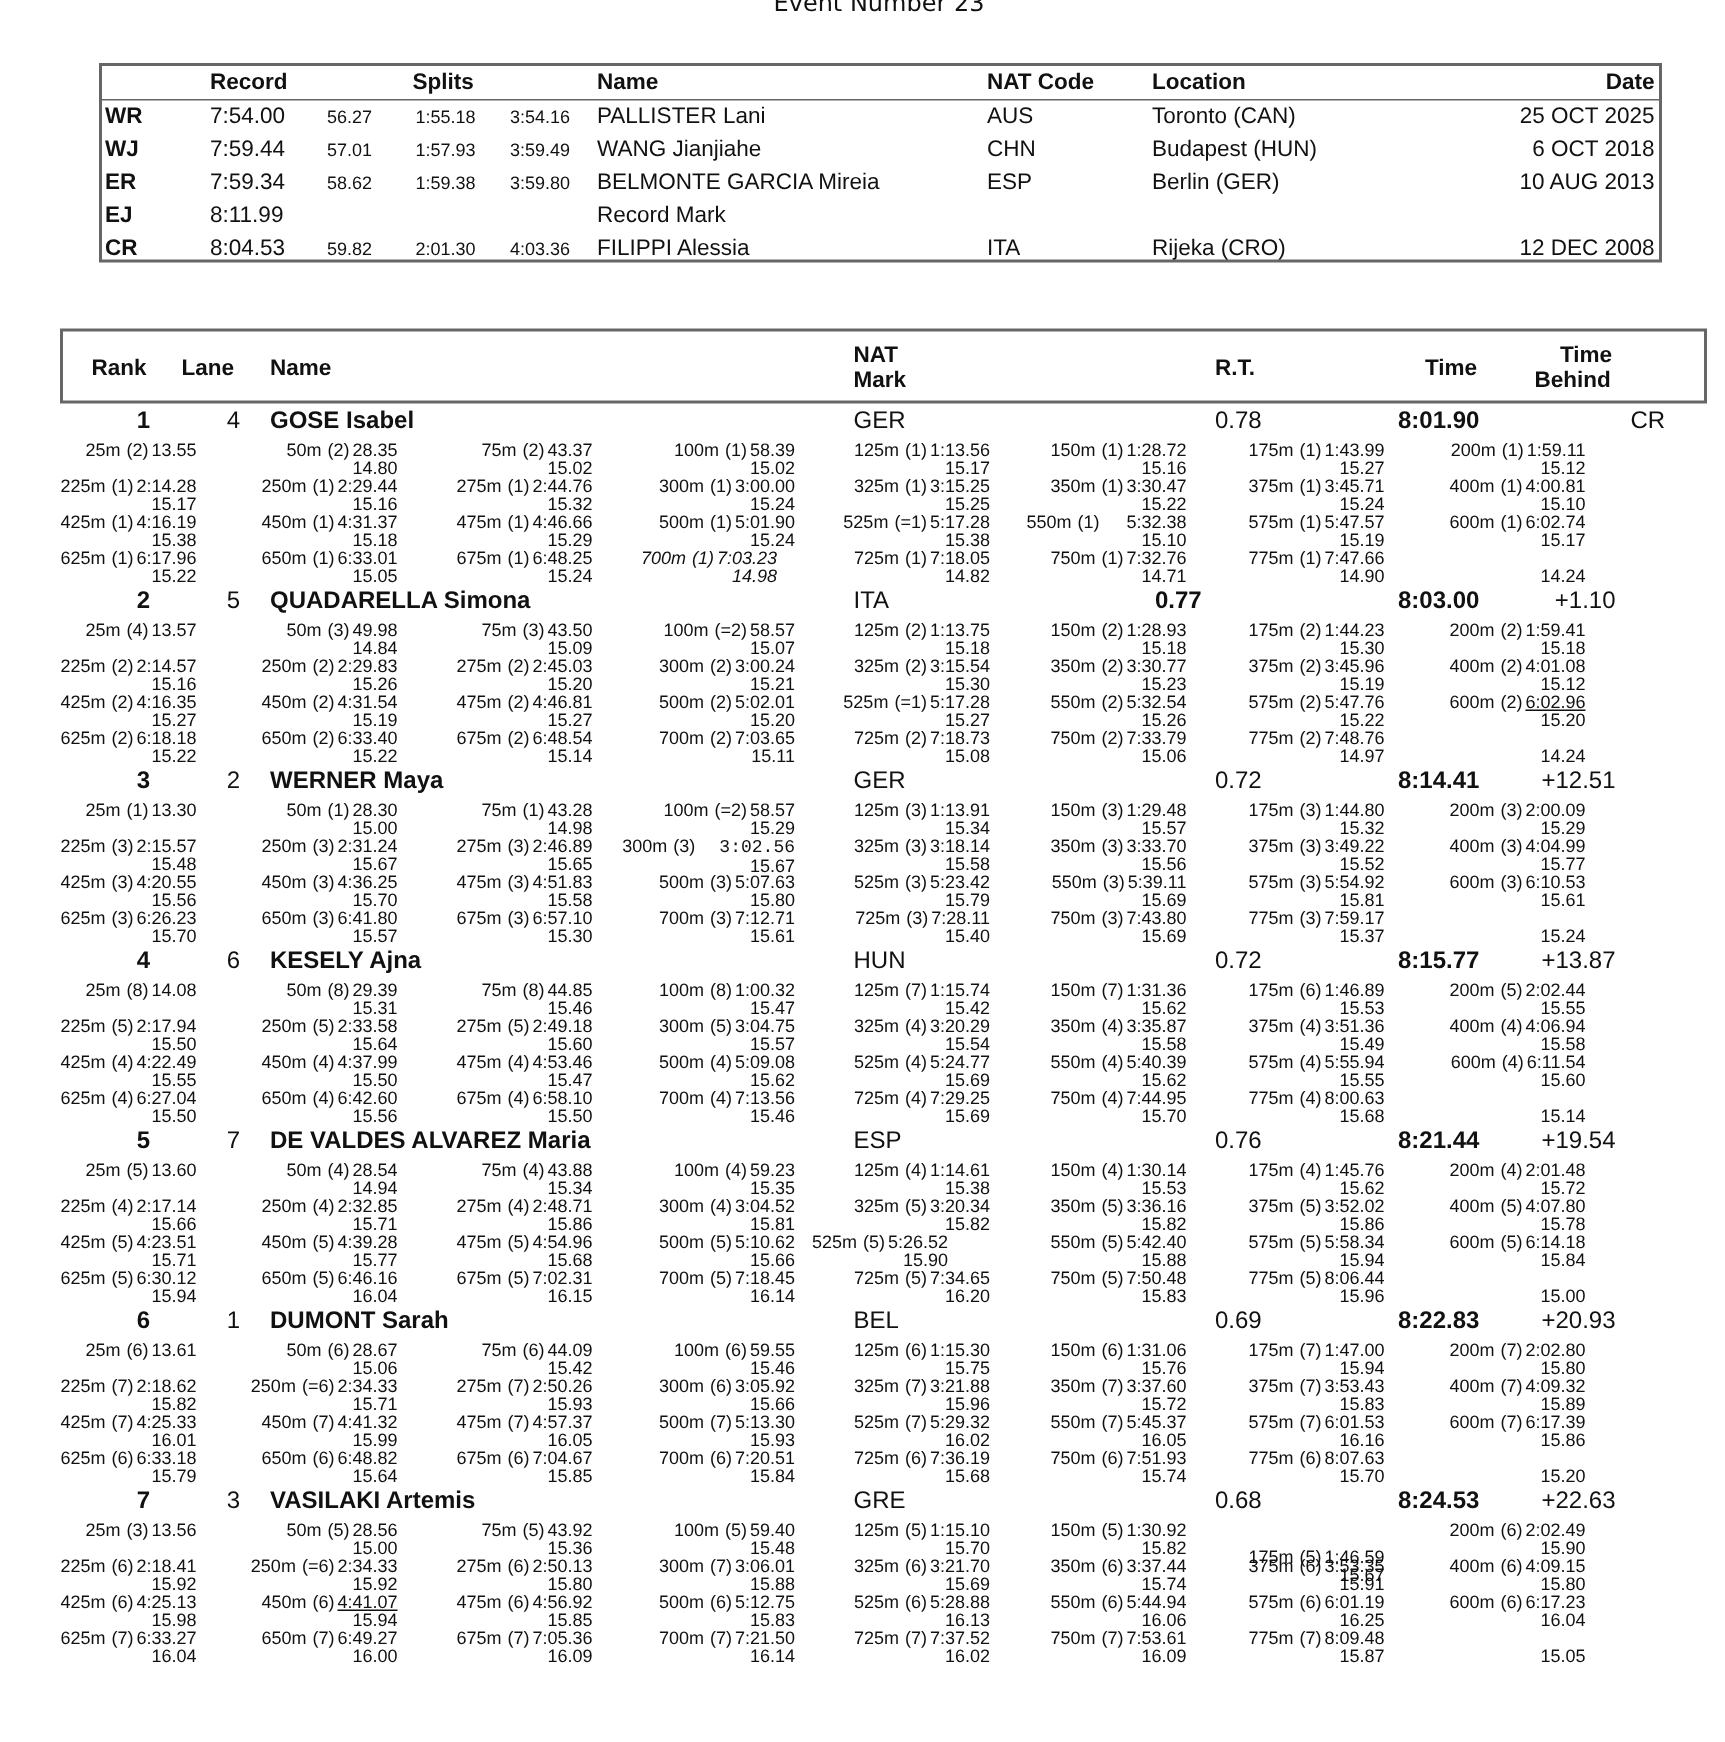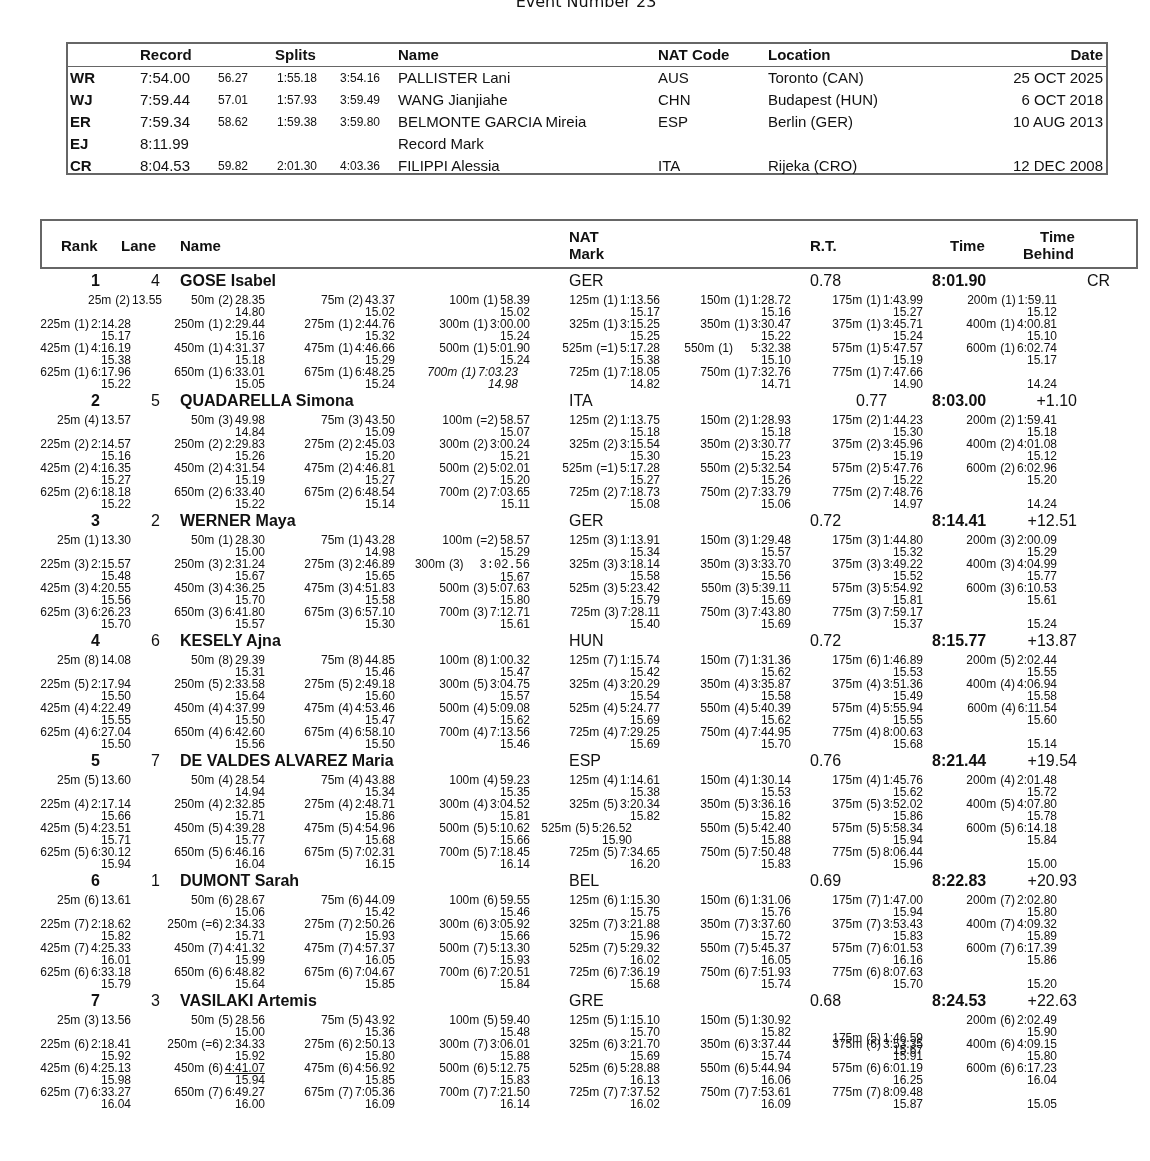--- a/index.html
+++ b/index.html
@@ -118,21 +118,21 @@
 <div id="athletes">
     <div class="athlete" style="top: 271px;">
       <span class="main" style="left:60px; width:40px; text-align:right; font-weight:bold;">1</span>
       <span class="main" style="left:130px; width:30px; text-align:right;">4</span>
       <span class="main" style="left:180px; font-weight:bold;">GOSE Isabel</span>
       <span class="main" style="left:569px;">GER</span>
       <span class="main" style="left:810px;">0.78</span>
       <span class="main" style="left:932px; font-weight:bold;">8:01.90</span>
       <span class="main" style="left:1000px; width:77px; text-align:right;"></span>
       <span class="main" style="left:1087px;">CR</span>
-      <div class="split-cell" style="left: 1px; top: 23px; margin-left: 31px;">
+      <div class="split-cell" style="left: 1px; top: 23px;">
         <span class="lap"><span>25m</span><span style="margin-left: 4px;">(2)</span><span style="margin-left: 2px;">13.55</span></span>
         <span class="lap">&nbsp;</span>
       </div>
       <div class="split-cell" style="left: 135px; top: 23px;">
         <span class="lap"><span>50m</span><span style="margin-left: 4px;">(2)</span><span style="margin-left: 2px;">28.35</span></span>
         <span class="lap">14.80</span>
       </div>
       <div class="split-cell" style="left: 265px; top: 23px;">
         <span class="lap"><span>75m</span><span style="margin-left: 4px;">(2)</span><span style="margin-left: 2px;">43.37</span></span>
         <span class="lap">15.02</span>
@@ -252,21 +252,21 @@
       <div class="split-cell" style="left: 927px; top: 95px;">
         <span class="lap">&nbsp;</span>
         <span class="lap">14.24</span>
       </div>
     </div>
     <div class="athlete" style="top: 391px;">
       <span class="main" style="left:60px; width:40px; text-align:right; font-weight:bold;">2</span>
       <span class="main" style="left:130px; width:30px; text-align:right;">5</span>
       <span class="main" style="left:180px; font-weight:bold;">QUADARELLA Simona</span>
       <span class="main" style="left:569px;">ITA</span>
-      <span class="main" style="left:856px;">0.77</span>
+      <span class="main" style="left:770px;font-weight:bold;">0.77</span>
       <span class="main" style="left:932px; font-weight:bold;">8:03.00</span>
       <span class="main" style="left:1000px; width:77px; text-align:right;">+1.10</span>
       <span class="main" style="left:1087px;"></span>
       <div class="split-cell" style="left: 1px; top: 23px;">
         <span class="lap"><span>25m</span><span style="margin-left: 4px;">(4)</span><span style="margin-left: 2px;">13.57</span></span>
         <span class="lap">&nbsp;</span>
       </div>
       <div class="split-cell" style="left: 135px; top: 23px;">
         <span class="lap"><span>50m</span><span style="margin-left: 4px;">(3)</span><span style="margin-left: 2px;">49.98</span></span>
         <span class="lap">14.84</span>
@@ -349,21 +349,21 @@
       </div>
       <div class="split-cell" style="left: 661px; top: 71px;">
         <span class="lap"><span>550m</span><span style="margin-left: 4px;">(2)</span><span style="margin-left: 2px;">5:32.54</span></span>
         <span class="lap">15.26</span>
       </div>
       <div class="split-cell" style="left: 793px; top: 71px;">
         <span class="lap"><span>575m</span><span style="margin-left: 4px;">(2)</span><span style="margin-left: 2px;">5:47.76</span></span>
         <span class="lap">15.22</span>
       </div>
       <div class="split-cell" style="left: 927px; top: 71px;">
-        <span class="lap"><span>600m</span><span style="margin-left: 4px;">(2)</span><span style="margin-left: 2px;">6:02.96</span></span>
+        <span class="lap"><span>600m</span><span style="margin-left: 4px;">(2)</span><span style="margin-left: 2px; text-decoration: underline;">6:02.96</span></span>
         <span class="lap">15.20</span>
       </div>
       <div class="split-cell" style="left: 1px; top: 95px;">
         <span class="lap"><span>625m</span><span style="margin-left: 4px;">(2)</span><span style="margin-left: 2px;">6:18.18</span></span>
         <span class="lap">15.22</span>
       </div>
       <div class="split-cell" style="left: 135px; top: 95px;">
         <span class="lap"><span>650m</span><span style="margin-left: 4px;">(2)</span><span style="margin-left: 2px;">6:33.40</span></span>
         <span class="lap">15.22</span>
       </div>

